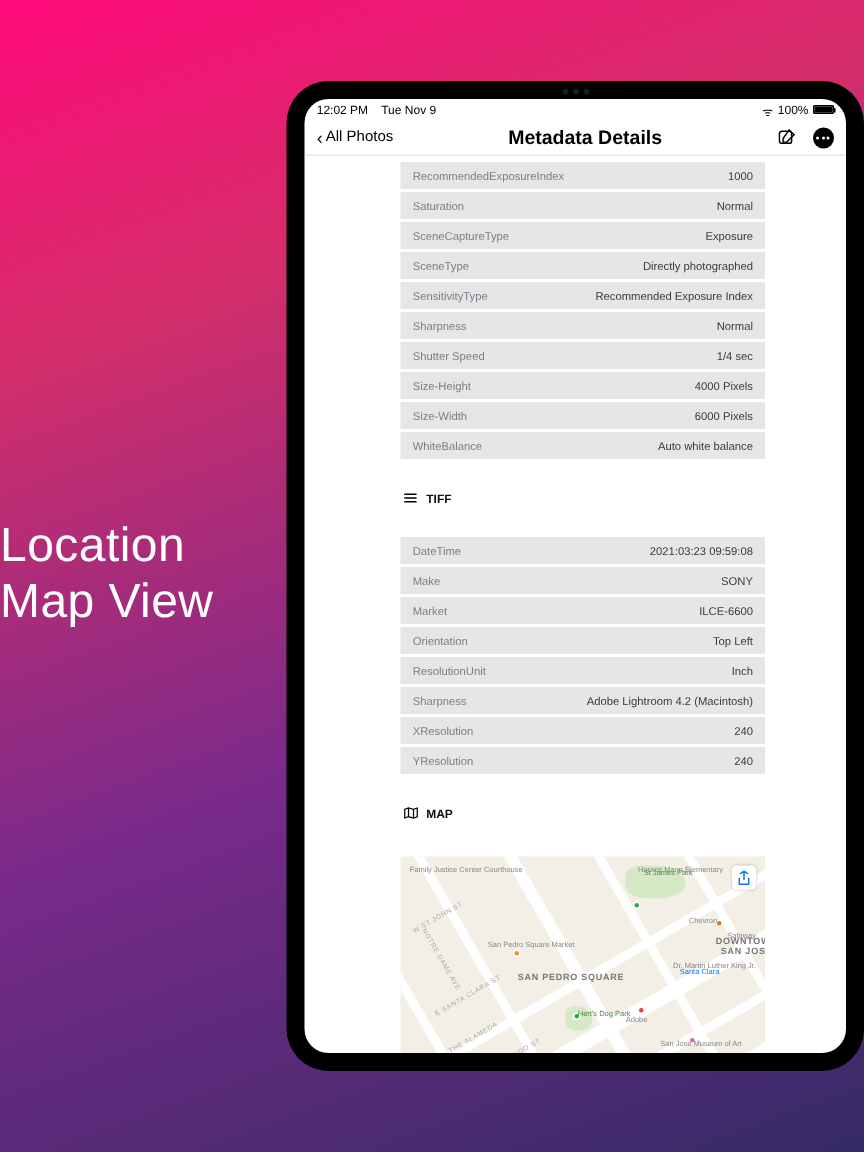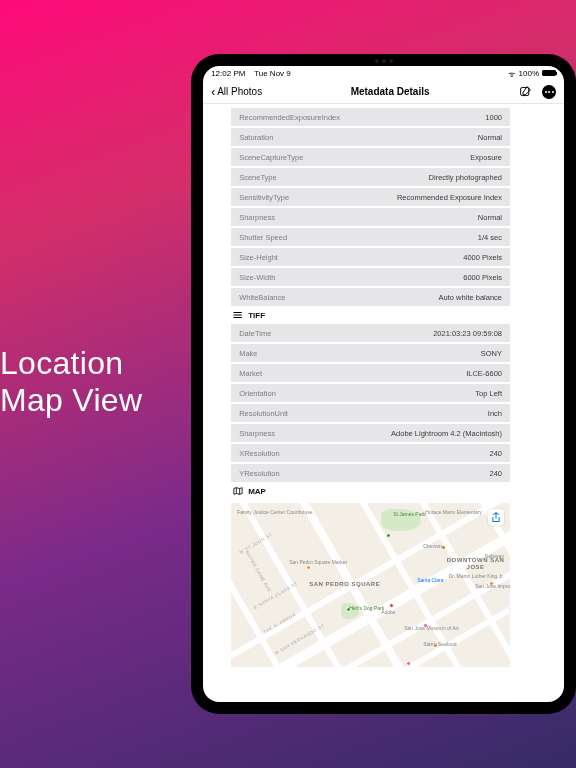--- a/index.html
+++ b/index.html
@@ -35,28 +35,28 @@
 .status-right { display:flex; gap:3px; align-items:center; }
 .batt { width: 14px; height: 6px; border:1px solid #000; border-radius:1px; position:relative; }
 .batt::after { content:''; position:absolute; right:-2px; top:1px; width:1px; height:3px; background:#000; }
 .batt > i { display:block; width: 12px; height:4px; background:#000; margin:0; }
 .navrow {
   height: 24px; display:flex; align-items:center; justify-content:space-between;
   padding: 0 8px; border-bottom: 0.5px solid #e6e6e6;
 }
 .back { display:flex; align-items:center; font-size: 10px; color:#000; gap:2px; }
 .chev { font-size: 12px; line-height: 1; }
-.nav-title { font-size: 10px; font-weight: 600; color:#000; }
+.nav-title { font-size: 13px; font-weight: 600; color:#000; }
 .nav-actions { display:flex; gap:10px; align-items:center; }
 .icon-btn { width: 14px; height: 14px; display:flex; align-items:center; justify-content:center; color:#000; }
 .more-dots { width:14px; height:14px; border-radius:50%; background:#000; display:flex; align-items:center; justify-content:center; gap:1.5px; }
 .more-dots i { width:2px; height:2px; background:#fff; border-radius:50%; }
 .content {
-  flex:1; overflow:hidden; padding: 4px 54px 0 28px;
-  display:flex; flex-direction:column; gap:2px;
+  flex:1; overflow:hidden; padding: 4px 54px 0 64px;
+  display:flex; flex-direction:column; gap:19px;
 }
 .row {
   min-height: 18px; background:#e6e6e8; border-radius:0;
   display:flex; justify-content:space-between; align-items:center;
   padding: 3px 8px; font-size: 7.5px;
 }
 .key { color:#7d7d82; font-weight:500; }
 .val { color:#3a3a3c; font-weight:500; text-align:right; }
 .section {
   margin-top: 8px; margin-bottom: 2px;

